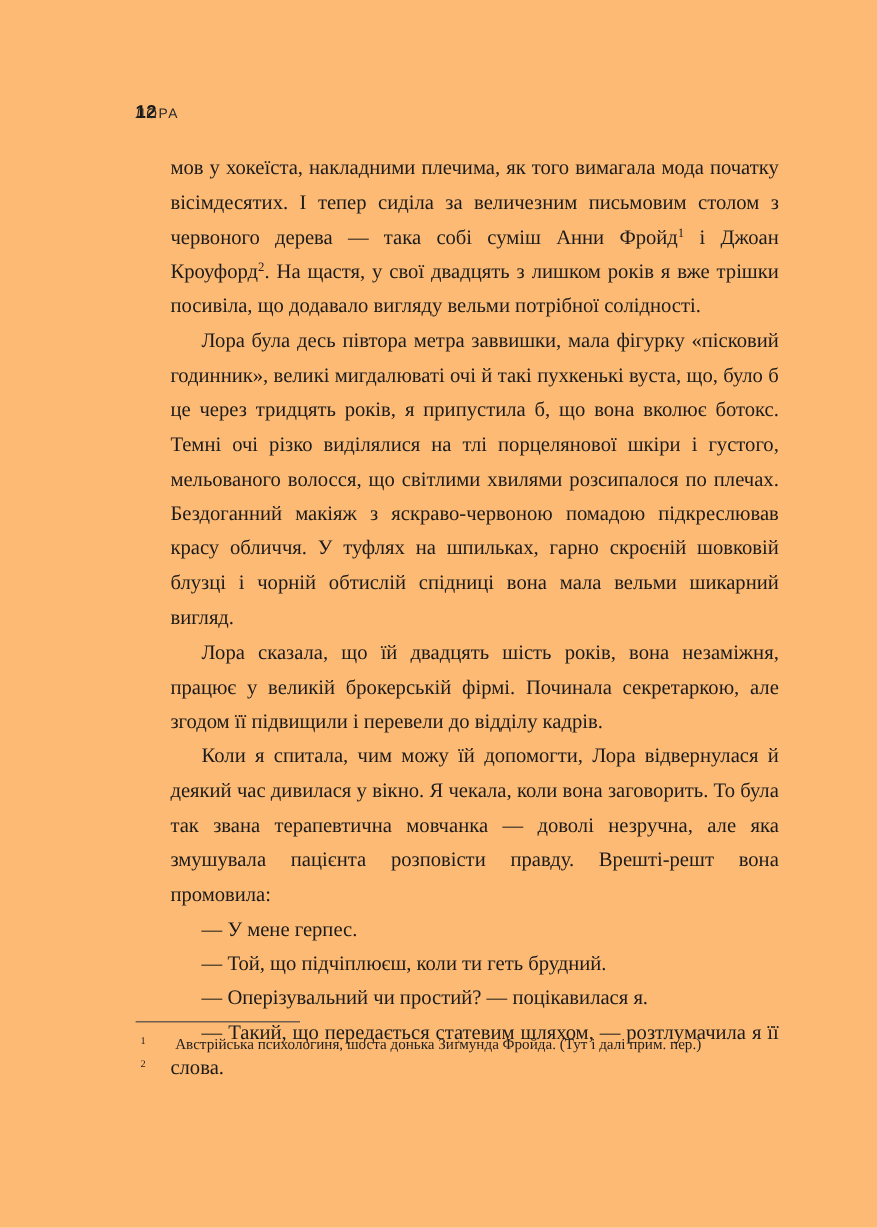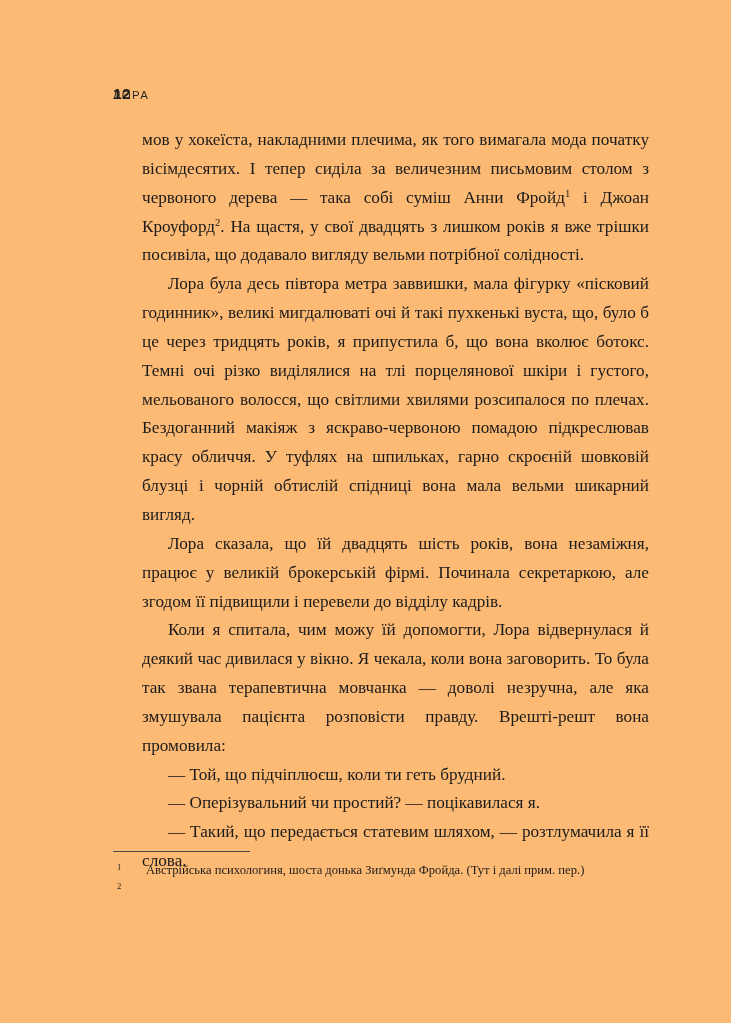--- a/index.html
+++ b/index.html
@@ -127,20 +127,21 @@
   <div id="body-text">
 
     <p class="para noindent"><span>мов у хокеїста, накладними плечима, як того вимагала мода початку вісімдесятих. І тепер сиділа за величезним письмовим столом з червоного дерева — така собі суміш Анни Фройд</span><sup class="fnref">1</sup><span> і Джоан Кроуфорд</span><sup class="fnref">2</sup><span>. На щастя, у свої двадцять з лишком років я вже трішки посивіла, що додавало вигляду вельми потрібної солідності.</span></p>
 
     <p class="para indent">Лора була десь півтора метра заввишки, мала фігурку «пісковий годинник», великі мигдалюваті очі й такі пухкенькі вуста, що, було б це через тридцять років, я припустила б, що вона вколює ботокс. Темні очі різко виділялися на тлі порцелянової шкіри і густого, мельованого волосся, що світлими хвилями розсипалося по плечах. Бездоганний макіяж з яскраво-червоною помадою підкреслював красу обличчя. У туфлях на шпильках, гарно скроєній шовковій блузці і чорній обтислій спідниці вона мала вельми шикарний вигляд.</p>
 
     <p class="para indent">Лора сказала, що їй двадцять шість років, вона незаміжня, працює у великій брокерській фірмі. Починала секретаркою, але згодом її підвищили і перевели до відділу кадрів.</p>
 
     <p class="para indent">Коли я спитала, чим можу їй допомогти, Лора відвернулася й деякий час дивилася у вікно. Я чекала, коли вона заговорить. То була так звана терапевтична мовчанка — доволі незручна, але яка змушувала пацієнта розповісти правду. Врешті-решт вона промовила:</p>
 
+    <p class="dialogue">— У мене герпес.</p>
     <p class="dialogue">— Той, що підчіплюєш, коли ти геть брудний.</p>
     <p class="dialogue">— Оперізувальний чи простий? — поцікавилася я.</p>
     <p class="dialogue last">— Такий, що передається статевим шляхом, — розтлумачила я її слова.</p>
 
   </div>
 
   <div id="footnotes">
     <div id="fn-rule" style="width: 137px;"></div>
 
     <div class="fn-item">

